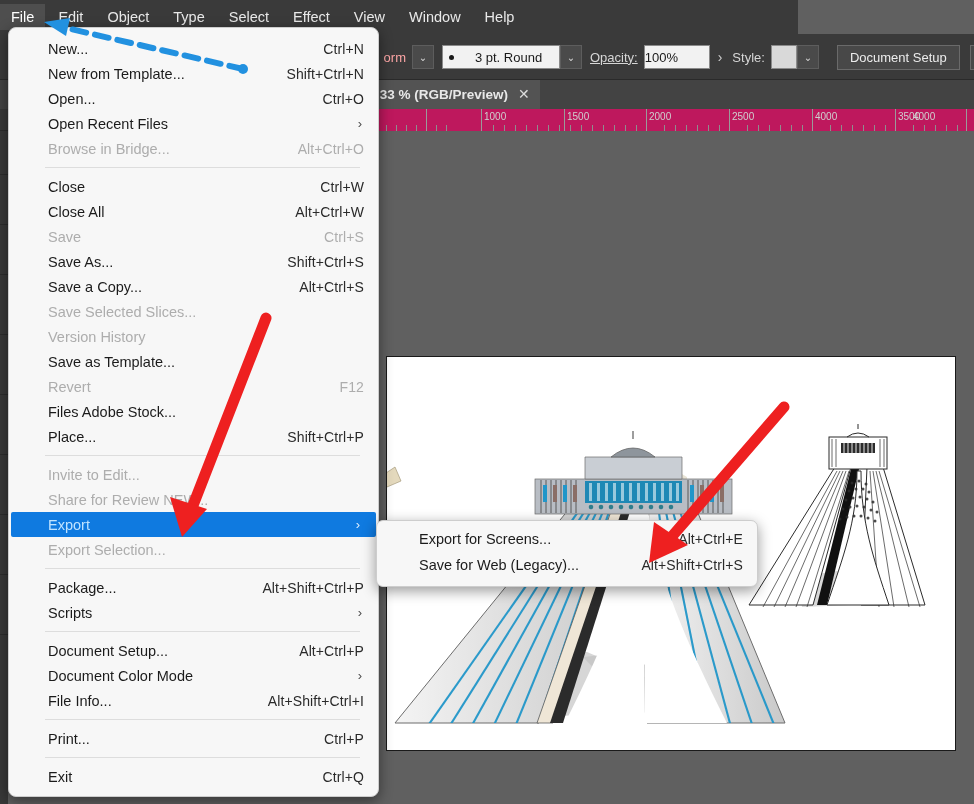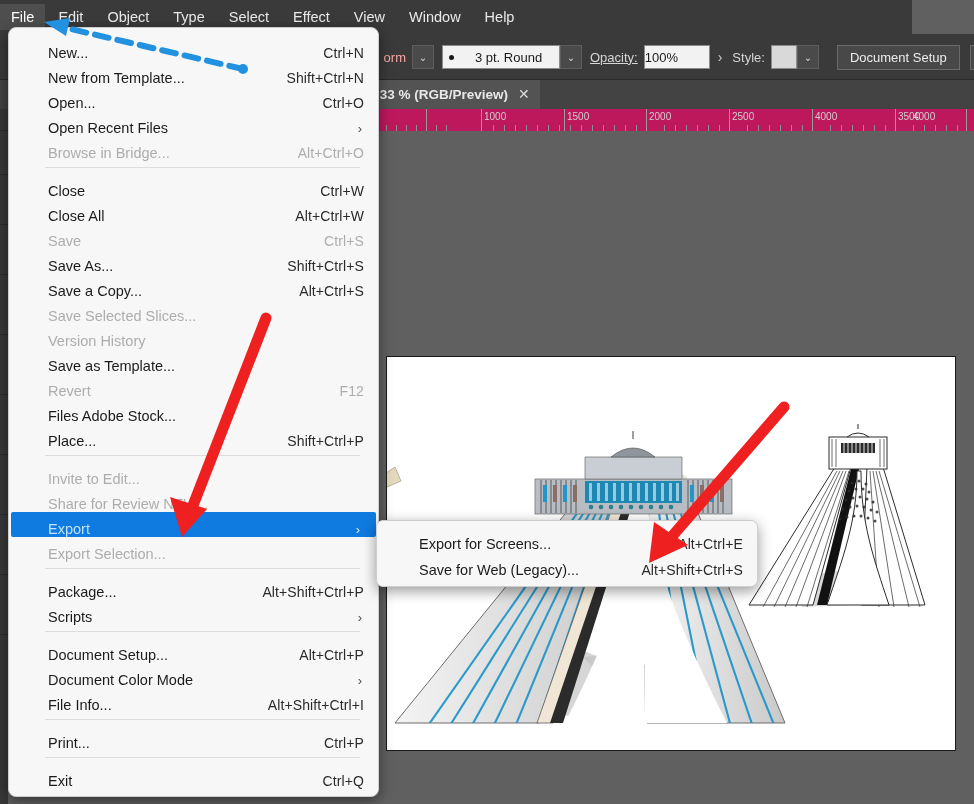--- a/index.html
+++ b/index.html
@@ -14,21 +14,21 @@
     overflow: hidden;
     font-family: "Liberation Sans", sans-serif;
     background: #606060;
     user-select: none;
   }
 
   
   .menubar {
     position: absolute;
     top: 0; left: 0;
-    width: 912px;
+    width: 798px;
     height: 34px;
     background: #3a3a3a;
     display: flex;
     align-items: center;
     z-index: 30;
   }
   .menubar-item {
     font-size: 14.5px;
     color: #e9e9e9;
     padding: 4px 11px;
@@ -242,21 +242,21 @@
     border: 1px solid #cdcdcd;
     border-radius: 8px;
     box-shadow: 0 4px 14px rgba(0,0,0,0.45);
     padding: 8px 0 7px 0;
     z-index: 40;
     box-sizing: border-box;
   }
   .mi {
     position: relative;
     display: flex;
-    align-items: flex-end;
+    align-items: center;
     height: 25px;
     padding: 0 14px 0 39px;
     font-size: 14.5px;
     color: #1b1b1b;
     white-space: nowrap;
   }
   .mi .lbl { flex: none; }
   .mi .acc {
     margin-left: auto;
     font-size: 14px;

